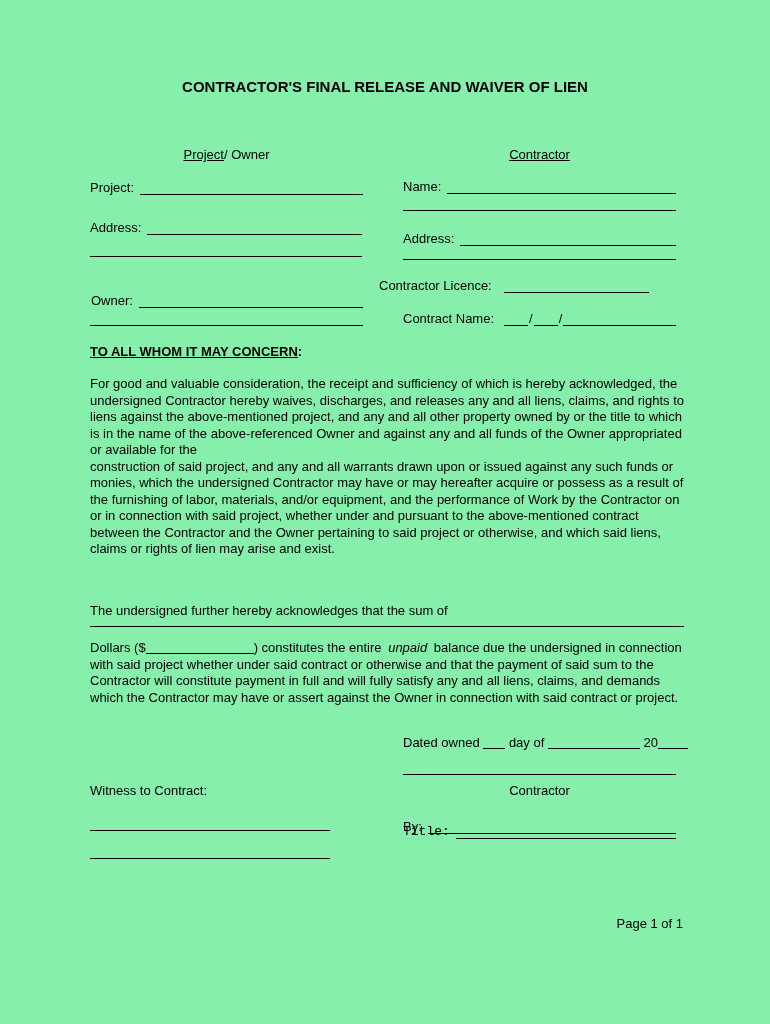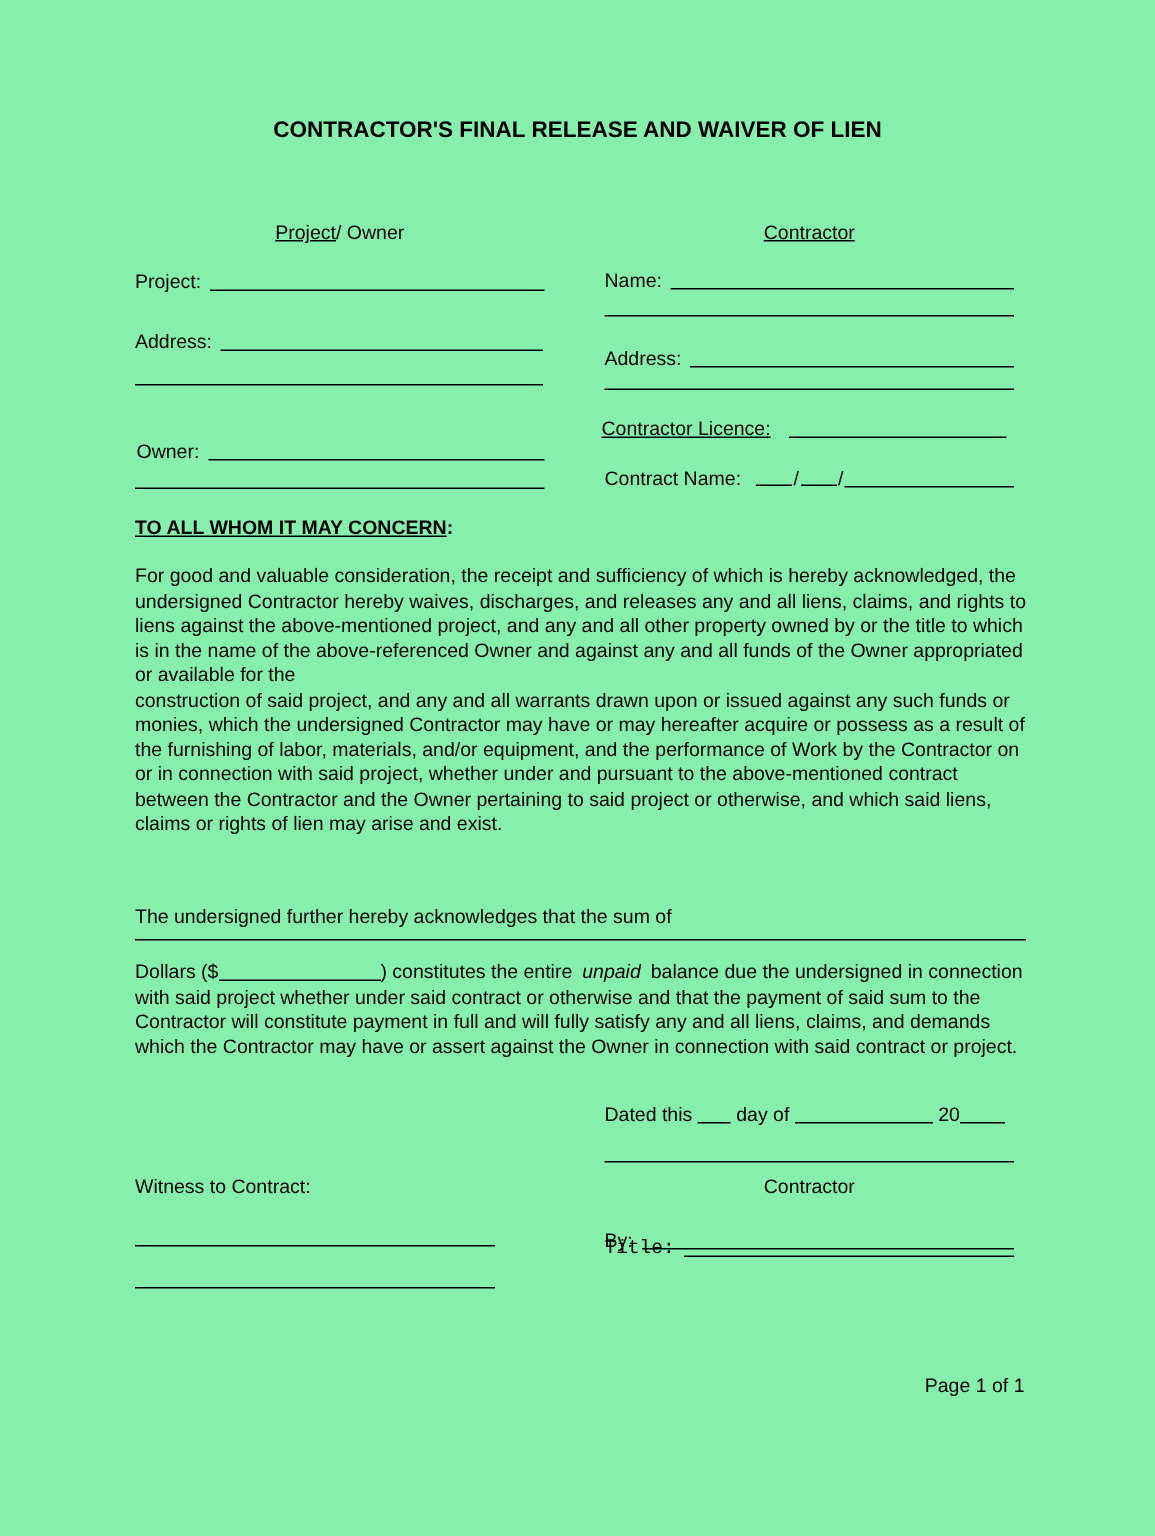--- a/index.html
+++ b/index.html
@@ -17,21 +17,21 @@
   }
   .abs { position:absolute; }
   .title {
     left:0; top:79px; width:770px;
     text-align:center;
     font-weight:bold;
     font-size:15px;
   }
   .col-head { text-align:center; }
   .ul { text-decoration:underline; }
-  .row { display:flex; align-items:flex-start; }
+  .row { display:flex; align-items:center; }
   .row .label { white-space:nowrap; margin-right:6px; }
   .fill-line {
     flex:1;
     border-bottom:1.8px solid #000;
     height:14px;
   }
   .hline {
     border-bottom:1.8px solid #000;
     height:0;
   }
@@ -92,21 +92,21 @@
     <span class="fill-line"></span>
   </div>
   <div class="abs hline" style="left:403px; top:210px; width:273px;"></div>
 
   <div class="abs row" style="left:403px; top:231px; width:273px;">
     <span class="label">Address:</span>
     <span class="fill-line"></span>
   </div>
   <div class="abs hline" style="left:403px; top:259px; width:273px;"></div>
 
-  <div class="abs row" style="left:401px; top:278px; width:270px;text-decoration:underline;">
+  <div class="abs row" style="left:379px; top:278px; width:270px;">
     <span class="label" style="margin-right:12px;">Contractor Licence:</span>
     <span class="fill-line"></span>
   </div>
 
   <div class="abs row" style="left:403px; top:311px; width:273px;">
     <span class="label" style="margin-right:10px;">Contract Name:</span>
     <span class="blank" style="width:24px;"></span>
     <span class="slash">/</span>
     <span class="blank" style="width:24px;"></span>
     <span class="slash">/</span>
@@ -123,21 +123,21 @@
   <div class="abs" style="left:90px; top:603px;">The undersigned further hereby acknowledges that the sum of</div>
   <div class="abs hline" style="left:90px; top:626px; width:594px;"></div>
 
   <p class="abs" style="left:90px; top:640px; width:594px;">
     <span>Dollars ($</span><span class="blank" style="width:108px;"></span><span>) constitutes the entire</span>
     <span class="unpaid">unpaid</span>
     <span>balance due the undersigned in connection with said project whether under said contract or otherwise and that the payment of said sum to the Contractor will constitute payment in full and will fully satisfy any and all liens, claims, and demands which the Contractor may have or assert against the Owner in connection with said contract or project.</span>
   </p>
 
   <div class="abs nowrap" style="left:403px; top:735px; width:276px;">
-    <span>Dated this</span>
+    <span>Dated owned</span>
     <span class="blank" style="width:22px;"></span>
     <span>day of</span>
     <span class="blank" style="width:92px;"></span>
     <span>20</span><span class="blank" style="width:30px;"></span>
   </div>
 
   <div class="abs hline" style="left:403px; top:774px; width:273px;"></div>
   <div class="abs center" style="left:403px; top:783px; width:273px;">Contractor</div>
 
   <div class="abs" style="left:90px; top:783px;">Witness to Contract:</div>

